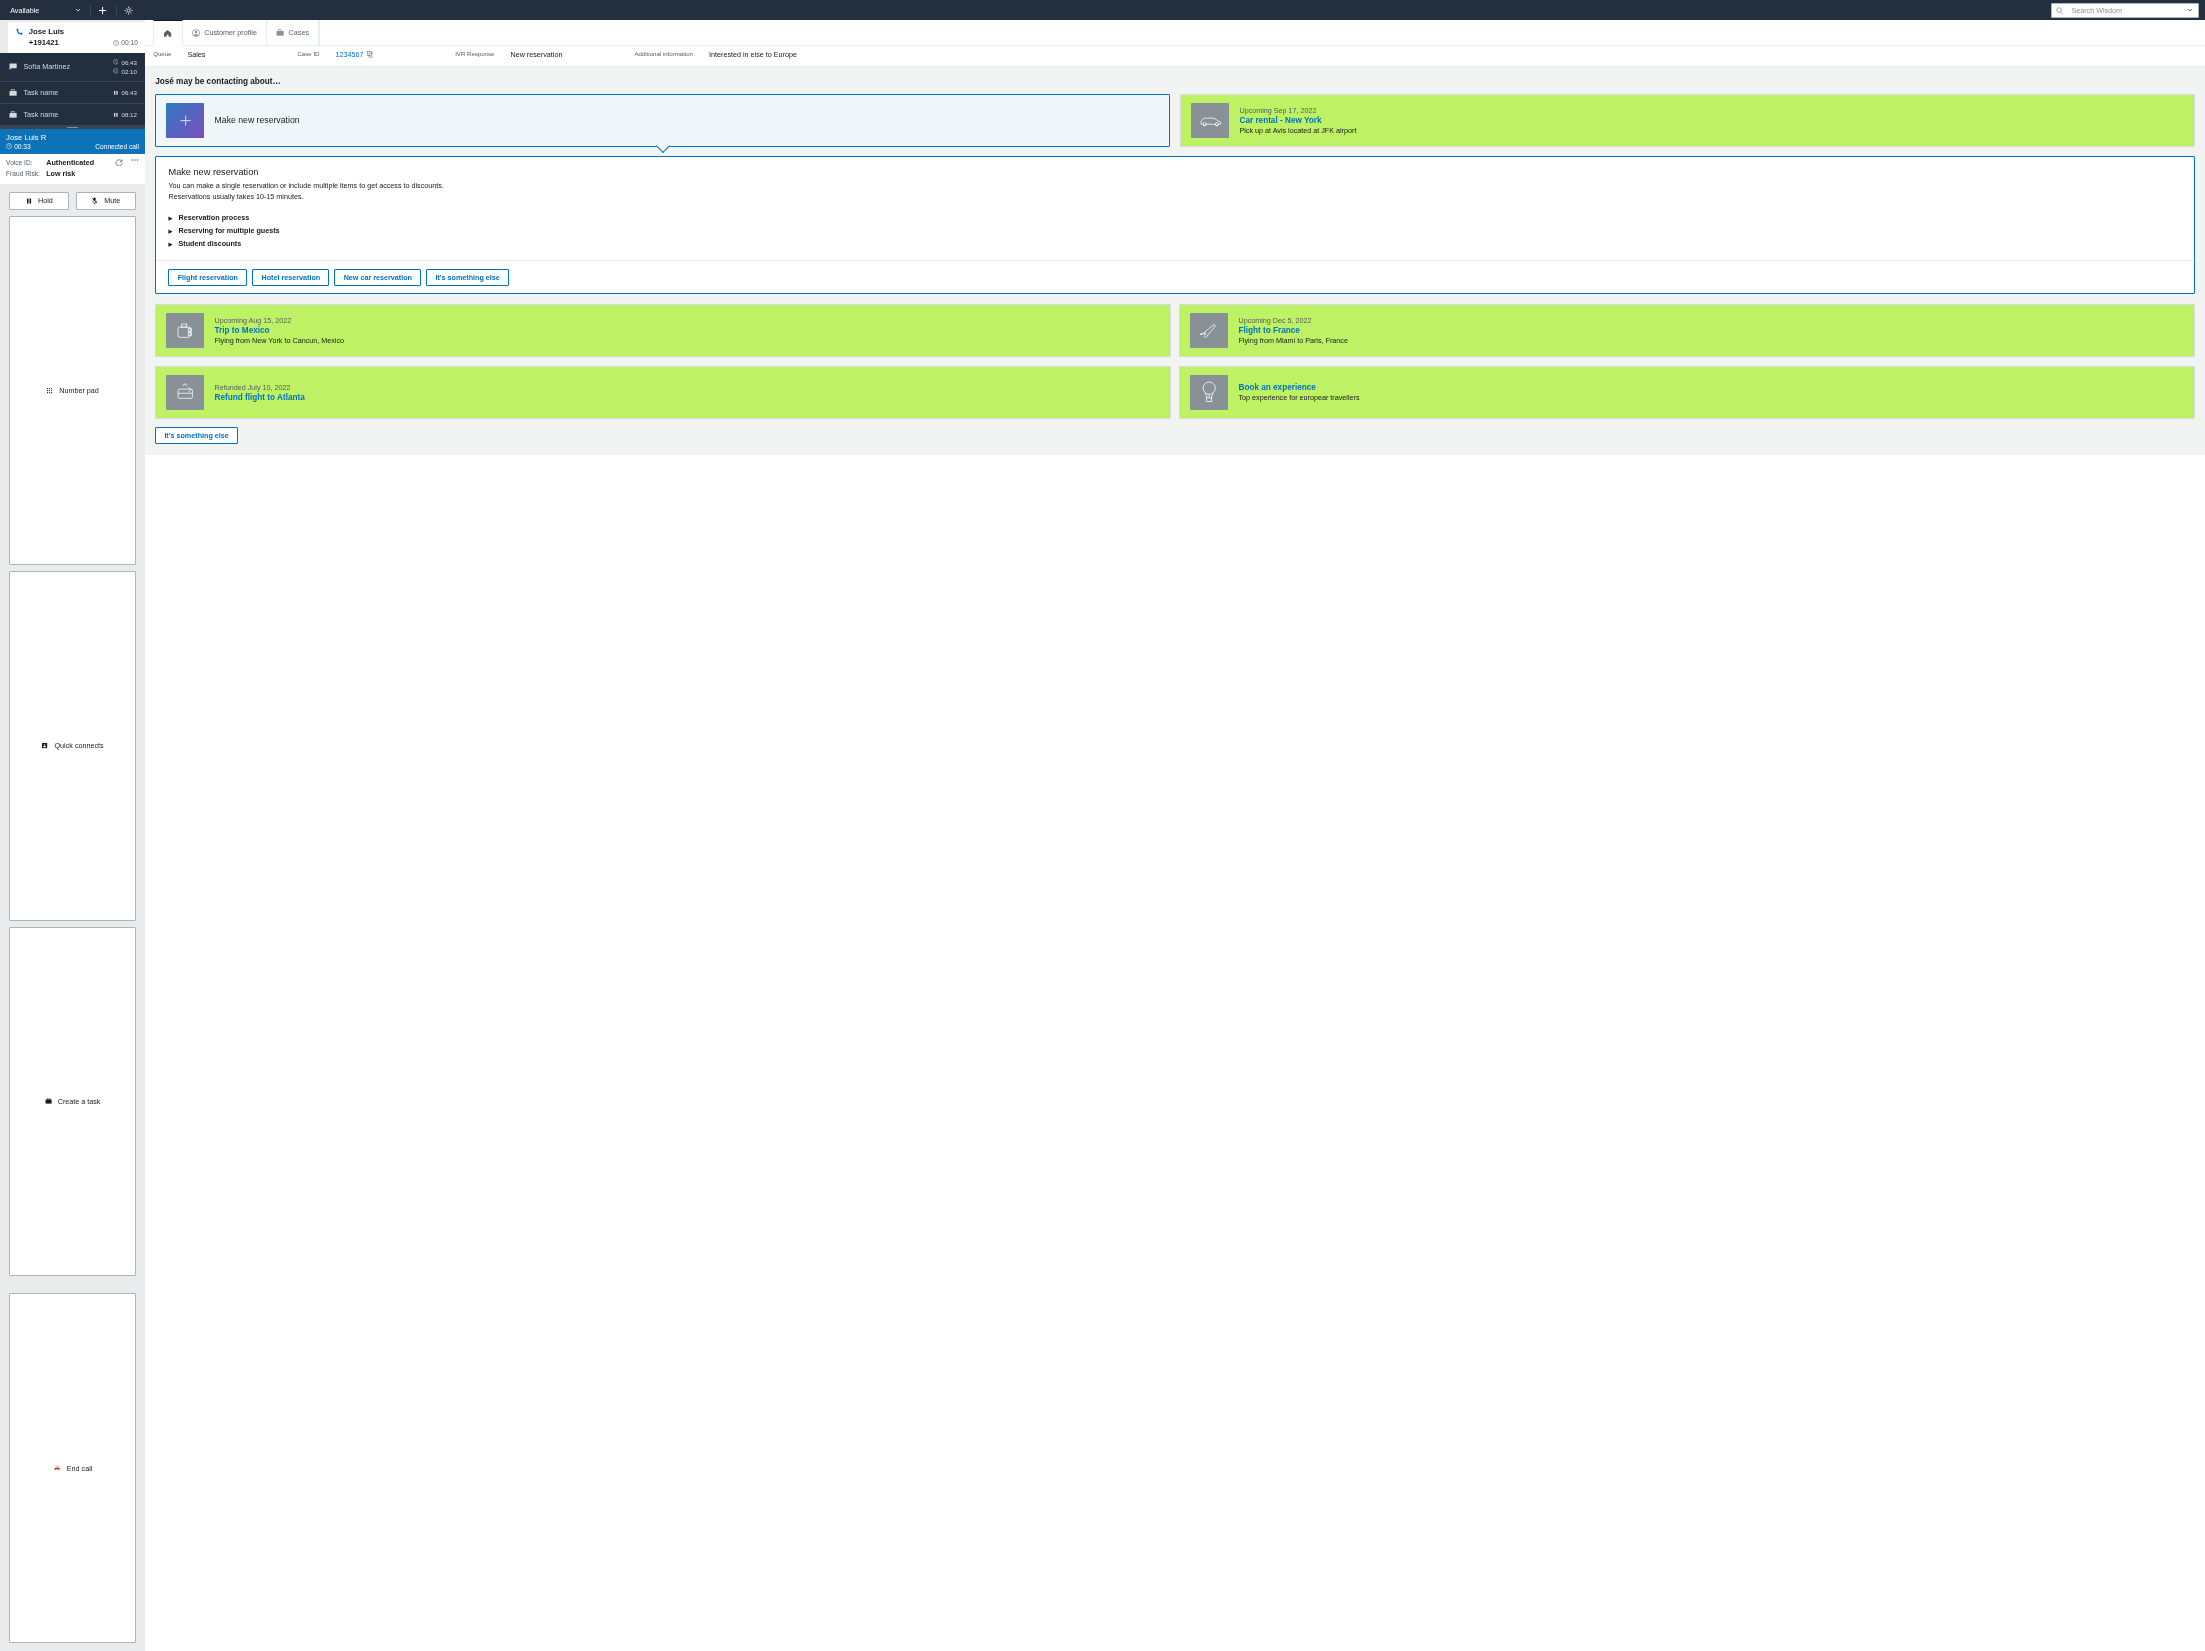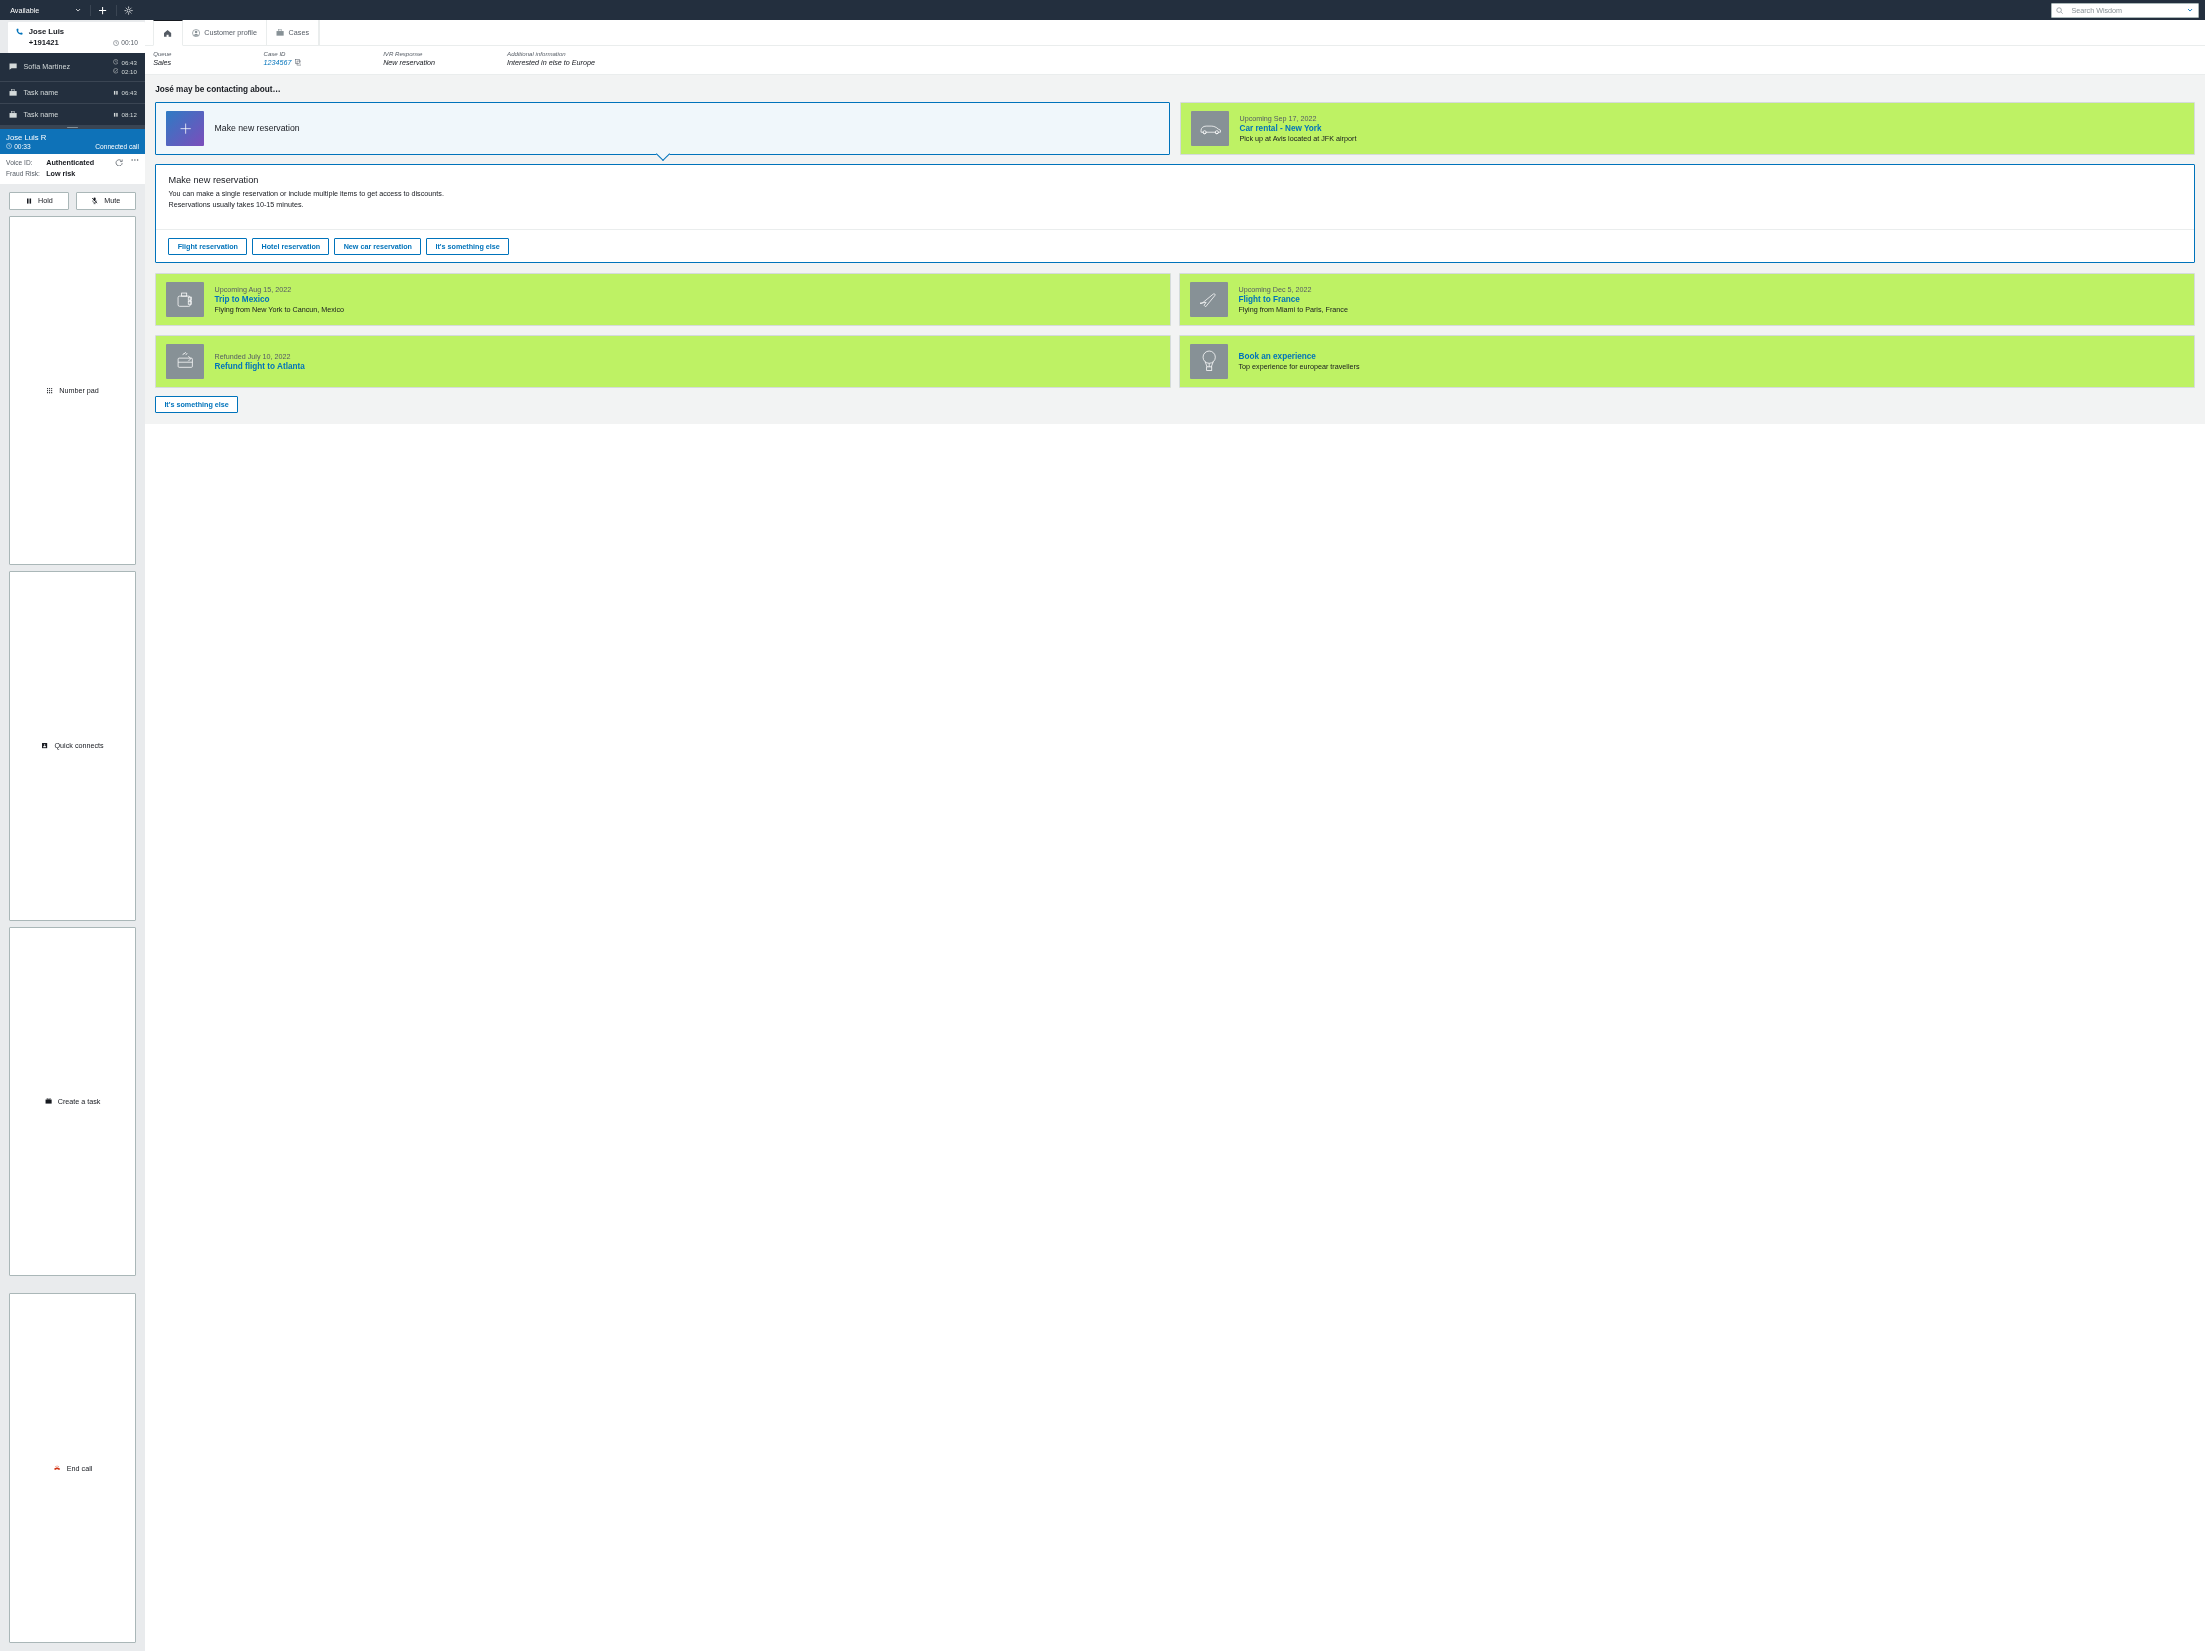--- a/index.html
+++ b/index.html
@@ -59,21 +59,21 @@
 .end-call-btn .end-icon { color: #d13212; }
 
 
 .main { flex: 1; display: flex; flex-direction: column; overflow: auto; background: #fff; }
 .tabs { display: flex; align-items: center; border-bottom: 0.5px solid #eaeded; padding-left: 8.2px; height: 25.5px; }
 .tab { padding: 0 9.2px; height: 25.5px; display: flex; align-items: center; gap: 4.1px; color: #545b64; border-right: 0.5px solid #eaeded; cursor: pointer; }
 .tab.home { border-top: 1.5px solid #16191f; border-left: 0.5px solid #eaeded; border-right: 0.5px solid #eaeded; border-bottom: 0.5px solid #fff; margin-bottom: -0.5px; color: #16191f; }
 .tab-icon { color: #879196; }
 
 .info-strip { display: flex; padding: 4.1px 8.2px 7.2px; border-bottom: 0.5px solid #eaeded; gap: 31px; }
-.info-block { display: flex; flex-direction: column; gap: 1px; font-style: italic; }
+.info-block { display: flex; flex-direction: row; gap: 16px; }
 .ib-label { font-size: 6.1px; color: #545b64; }
 .ib-value { font-size: 7.2px; color: #16191f; }
 .ib-value.link { color: #0073bb; display: flex; align-items: center; gap: 3.1px; }
 
 .content { padding: 0 10.2px 10.2px; background: #f2f3f3; }
 .acc-header { padding: 10.2px 0 7.2px; font-weight: 700; font-size: 8.2px; }
 
 .cards-row { display: flex; gap: 10.2px; margin-bottom: 0; }
 .card { flex: 1; background: #bef264; border: 0.5px solid #d5dbdb; border-radius: 1px; padding: 8.2px 10.2px; display: flex; gap: 10.2px; align-items: center; }
 .card.selected { border: 0.5px solid #0073bb; background: #f0f7fb; position: relative; }
@@ -415,20 +415,31 @@
           </div>
         </div>
 
         <div class="detail-panel">
           <div class="dp-body">
             <div class="dp-title">Make new reservation</div>
             <div class="dp-desc">
               <div>You can make a single reservation or include multiple items to get access to discounts.</div>
               <div>Reservations usually takes 10-15 minutes.</div>
             </div>
+            <ul class="dp-list">
+              <li>
+                  <span>Reservation process</span>
+                </li>
+              <li>
+                  <span>Reserving for multiple guests</span>
+                </li>
+              <li>
+                  <span>Student discounts</span>
+                </li>
+            </ul>
           </div>
           <div class="dp-footer">
             <button class="pill-btn">Flight reservation</button>
             <button class="pill-btn">Hotel reservation</button>
             <button class="pill-btn">New car reservation</button>
             <button class="pill-btn">It's something else</button>
           </div>
         </div>
 
         <div class="cards-grid">

